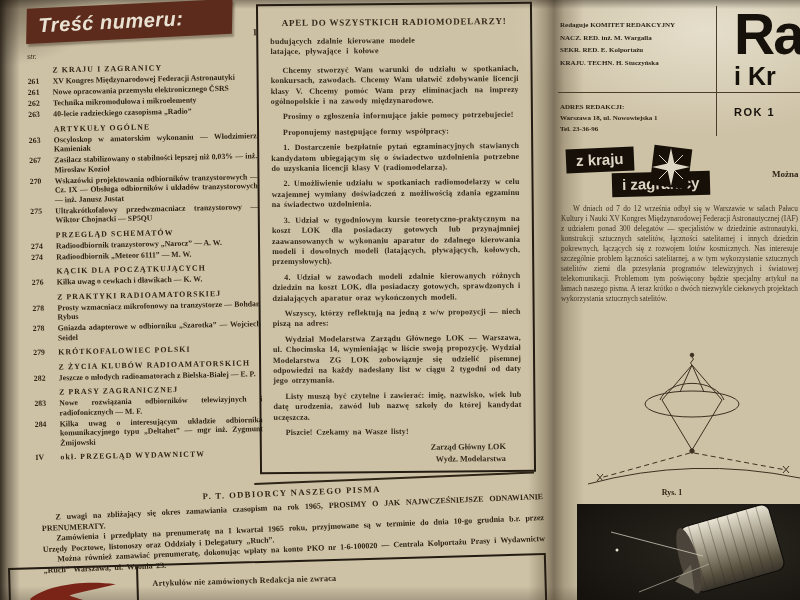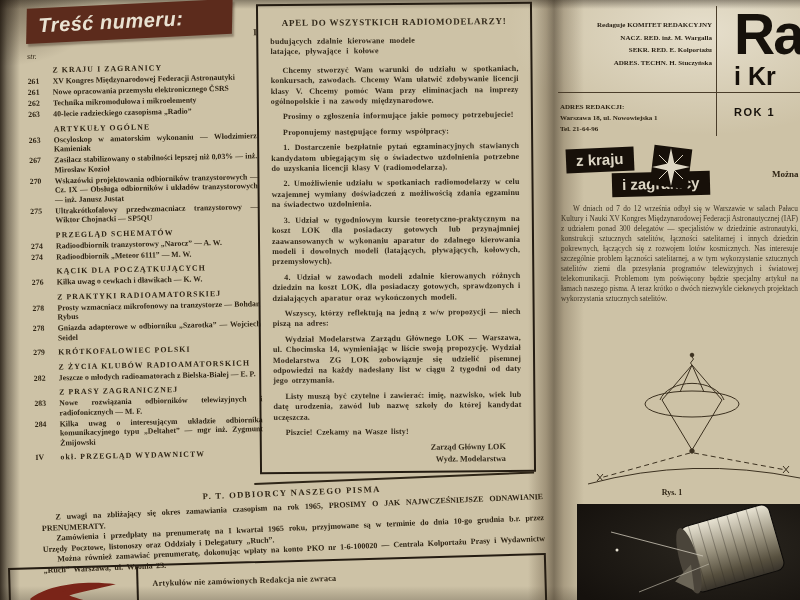--- a/index.html
+++ b/index.html
@@ -40,21 +40,21 @@
   .subs{position:absolute;left:44px;top:492px;width:502px;transform:rotate(-2.4deg);transform-origin:0 100%}
   .subs .rule{height:2px;background:#2f2618;width:280px;margin:0 0 4px 214px}
   .subs h3{text-align:center;font-size:8.6px;letter-spacing:1.4px;margin-bottom:5px;font-weight:bold}
   .subs p{font-size:8px;line-height:10.6px;font-weight:bold;text-align:justify;text-indent:14px;word-spacing:1.6px}
   
   .fbox{position:absolute;left:8px;top:568px;width:538px;height:58px;border:2px solid #241c12;
     transform:rotate(-1.6deg);transform-origin:top left;display:flex}
   .fbox .logo-cell{width:128px;flex:none;border-right:2px solid #241c12;display:flex;align-items:center;justify-content:center;padding-top:4px}
   .fbox .note-cell{flex:1;padding:13px 14px 0;font-size:8.2px;font-weight:bold;letter-spacing:.2px}
   
-  .ed-block{position:absolute;left:560px;top:19px;width:152px;text-align:right;font-size:7px;line-height:12.5px;font-weight:bold;color:#2c2418}
+  .ed-block{position:absolute;left:560px;top:19px;width:152px;text-align:left;font-size:7px;line-height:12.5px;font-weight:bold;color:#2c2418}
   .vline{position:absolute;left:716px;top:6px;width:1px;height:130px;background:#4a3d2a}
   .hline{position:absolute;left:558px;top:92px;width:242px;height:1px;background:#4a3d2a}
   .address{position:absolute;left:560px;top:102px;width:152px;text-align:left;font-size:7px;line-height:11px;font-weight:bold}
   .masthead{position:absolute;left:734px;top:6px;width:70px;color:#16110b;font-family:"Liberation Sans",sans-serif;font-weight:bold;white-space:nowrap}
   .masthead .big{font-size:57px;line-height:57px;letter-spacing:-2px}
   .masthead .sub{font-size:25px;line-height:25px;margin-top:1px}
   .masthead .rok{font-size:11px;margin-top:17px;letter-spacing:1.5px}
   .cut-word{position:absolute;left:772px;top:169px;font-size:9px;font-weight:bold;white-space:nowrap}
   .badge{position:absolute;left:566px;top:146px;width:172px;height:54px}
   .badge .b1,.badge .b2{position:absolute;background:#171009;color:#ddd6c4;font-family:"Liberation Sans",sans-serif;
@@ -264,30 +264,30 @@
     <div class="note-cell">Artykułów nie zamówionych Redakcja nie zwraca</div>
   </div>
 
   <div class="ed-block">
   <div>Redaguje KOMITET REDAKCYJNY</div>
 
   <div>NACZ. RED. inż. M. Wargalla</div>
 
   <div>SEKR. RED. E. Kolportażu</div>
 
-  <div>ADRES. TECHN. H. Stuczyńska</div>
+  <div>KRAJU. TECHN. H. Stuczyńska</div>
 </div>
   <div class="vline"></div>
   <div class="hline"></div>
   <div class="address">
   <div>ADRES REDAKCJI:</div>
 
   <div>Warszawa 18, ul. Nowowiejska 1</div>
 
-  <div>Tel. 21-64-96</div>
+  <div>Tel. 23-36-96</div>
 </div>
 
   <div class="masthead">
     <div class="big">Ra</div>
     <div class="sub">i Kr</div>
     <div class="rok">ROK 1</div>
   </div>
   <div class="cut-word">Można</div>
 
   <div class="badge">

